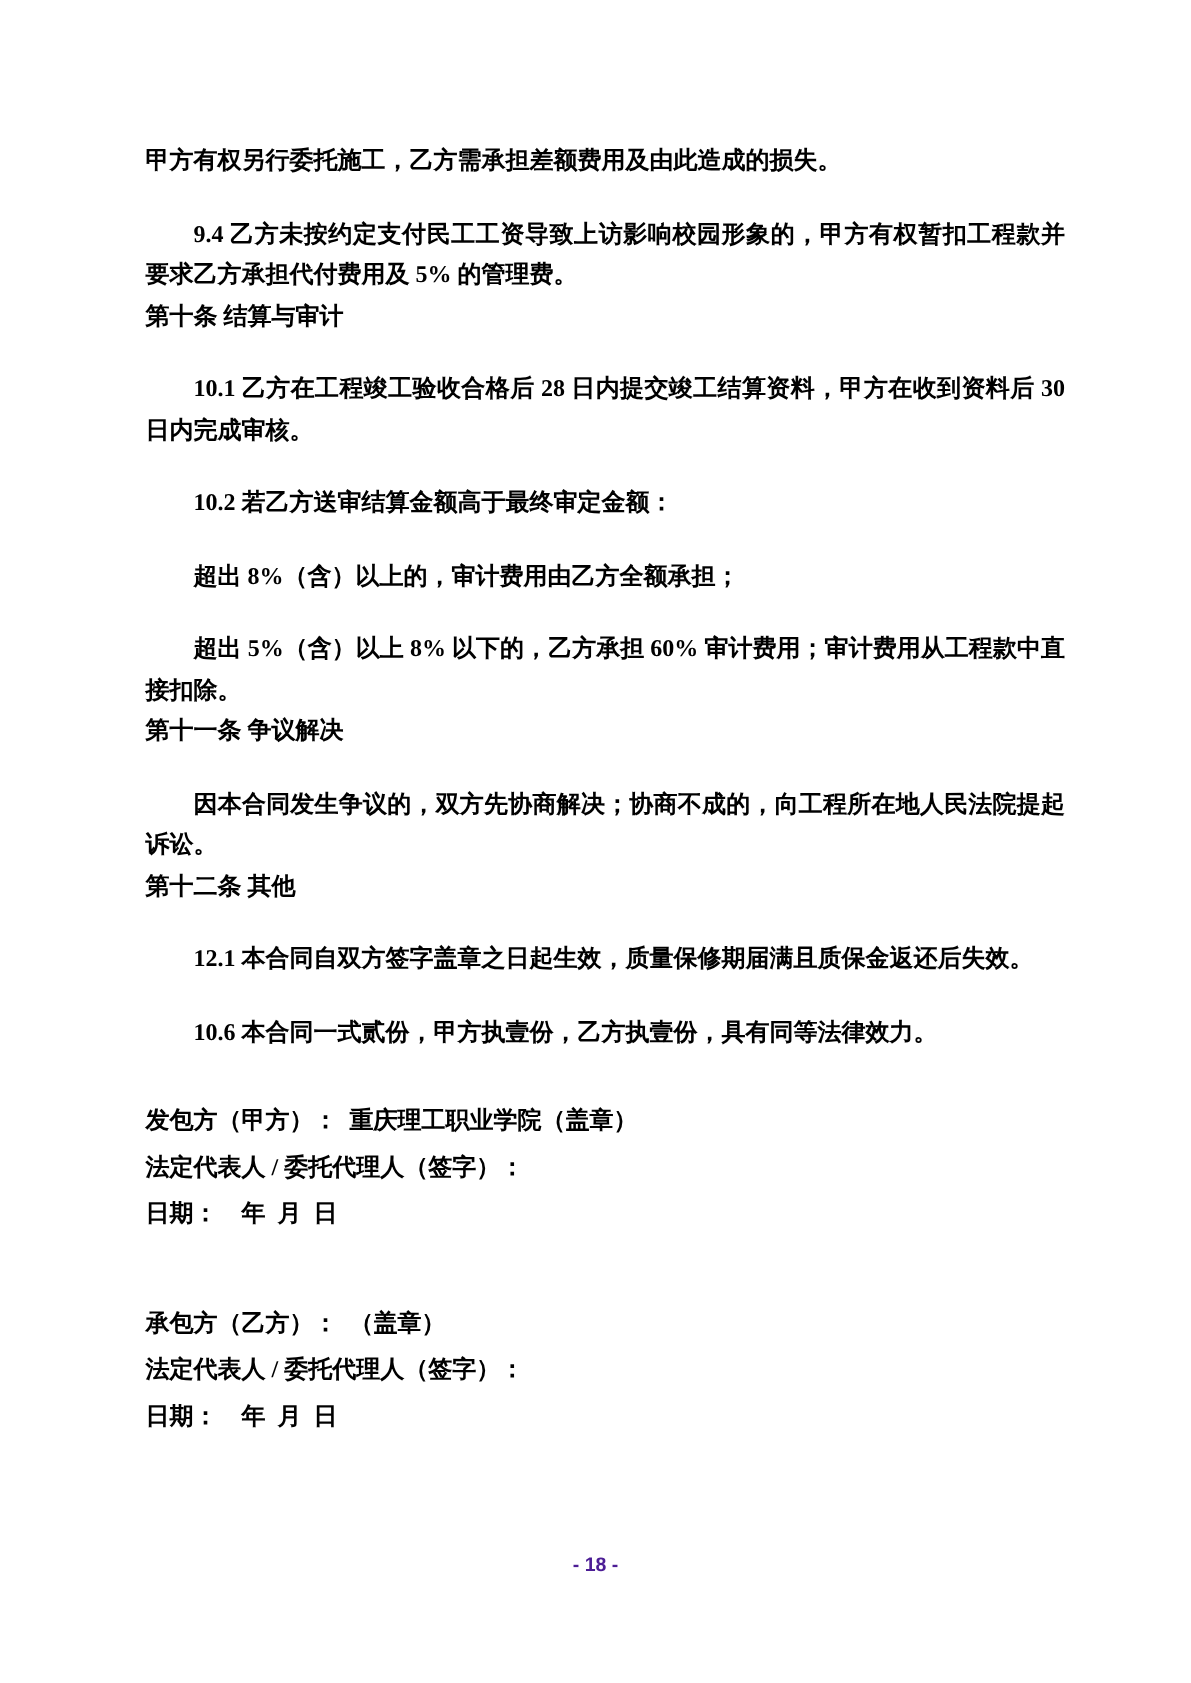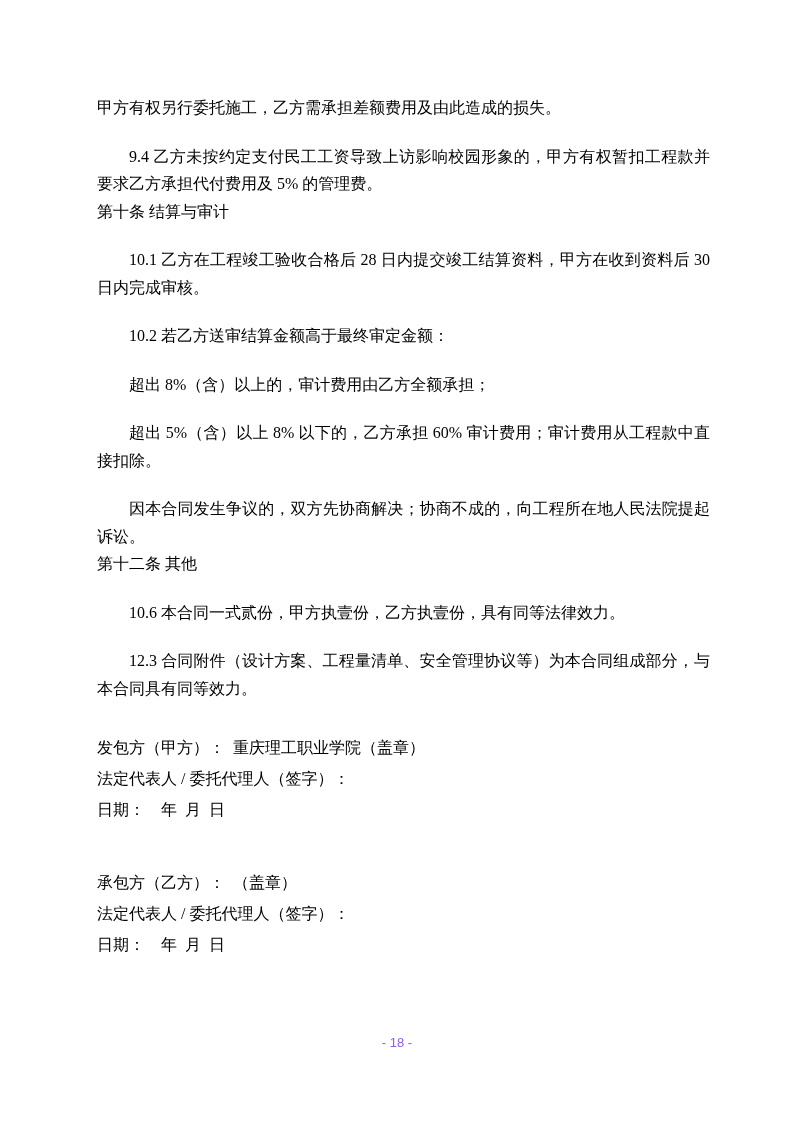--- a/index.html
+++ b/index.html
@@ -8,20 +8,21 @@
     background: #ffffff;
   }
   .page {
     position: relative;
     width: 794px;
     height: 1122px;
     background: #ffffff;
     color: #000000;
     font-family: "Liberation Serif", "DejaVu Serif", serif;
     overflow: hidden;
+    font-weight: bold;
   }
   .content {
     position: absolute;
     left: 97px;
     top: 94px;
     width: 613px;
     font-size: 16px;
     line-height: 27.5px;
     text-align: justify;
   }
@@ -40,39 +41,40 @@
   .sig-b { margin-top: 42px; }
   .sig p { text-align: left; }
   .footer {
     position: absolute;
     top: 1035px;
     left: 0;
     width: 100%;
     text-align: center;
     font-family: "Liberation Sans", "DejaVu Sans", sans-serif;
     font-size: 13px;
-    color: #8b5cf6;
+    color: #4c1d95;
   }
 </style>
 </head>
 <body>
 
 <div class="page">
   <div class="content">
     <p>甲方有权另行委托施工，乙方需承担差额费用及由此造成的损失。</p>
     <p class="indent">9.4 乙方未按约定支付民工工资导致上访影响校园形象的，甲方有权暂扣工程款并要求乙方承担代付费用及 5% 的管理费。</p>
     <p>第十条 结算与审计</p>
     <p class="indent">10.1 乙方在工程竣工验收合格后 28 日内提交竣工结算资料，甲方在收到资料后 30 日内完成审核。</p>
     <p class="indent">10.2 若乙方送审结算金额高于最终审定金额：</p>
     <p class="indent">超出 8%（含）以上的，审计费用由乙方全额承担；</p>
     <p class="indent">超出 5%（含）以上 8% 以下的，乙方承担 60% 审计费用；审计费用从工程款中直接扣除。</p>
+    <p>第十一条 争议解决</p>
     <p class="indent">因本合同发生争议的，双方先协商解决；协商不成的，向工程所在地人民法院提起诉讼。</p>
     <p>第十二条 其他</p>
+    <p class="indent">12.1 本合同自双方签字盖章之日起生效，质量保修期届满且质保金返还后失效。</p>
     <p class="indent">10.6 本合同一式贰份，甲方执壹份，乙方执壹份，具有同等法律效力。</p>
-    <p class="indent">12.3 合同附件（设计方案、工程量清单、安全管理协议等）为本合同组成部分，与本合同具有同等效力。</p>
 
     <div class="sig sig-a">
       <p>发包方（甲方）：  重庆理工职业学院（盖章）</p>
       <p>法定代表人 / 委托代理人（签字）：</p>
       <p>日期：    年  月  日</p>
     </div>
 
     <div class="sig sig-b">
       <p>承包方（乙方）：  （盖章）</p>
       <p>法定代表人 / 委托代理人（签字）：</p>

